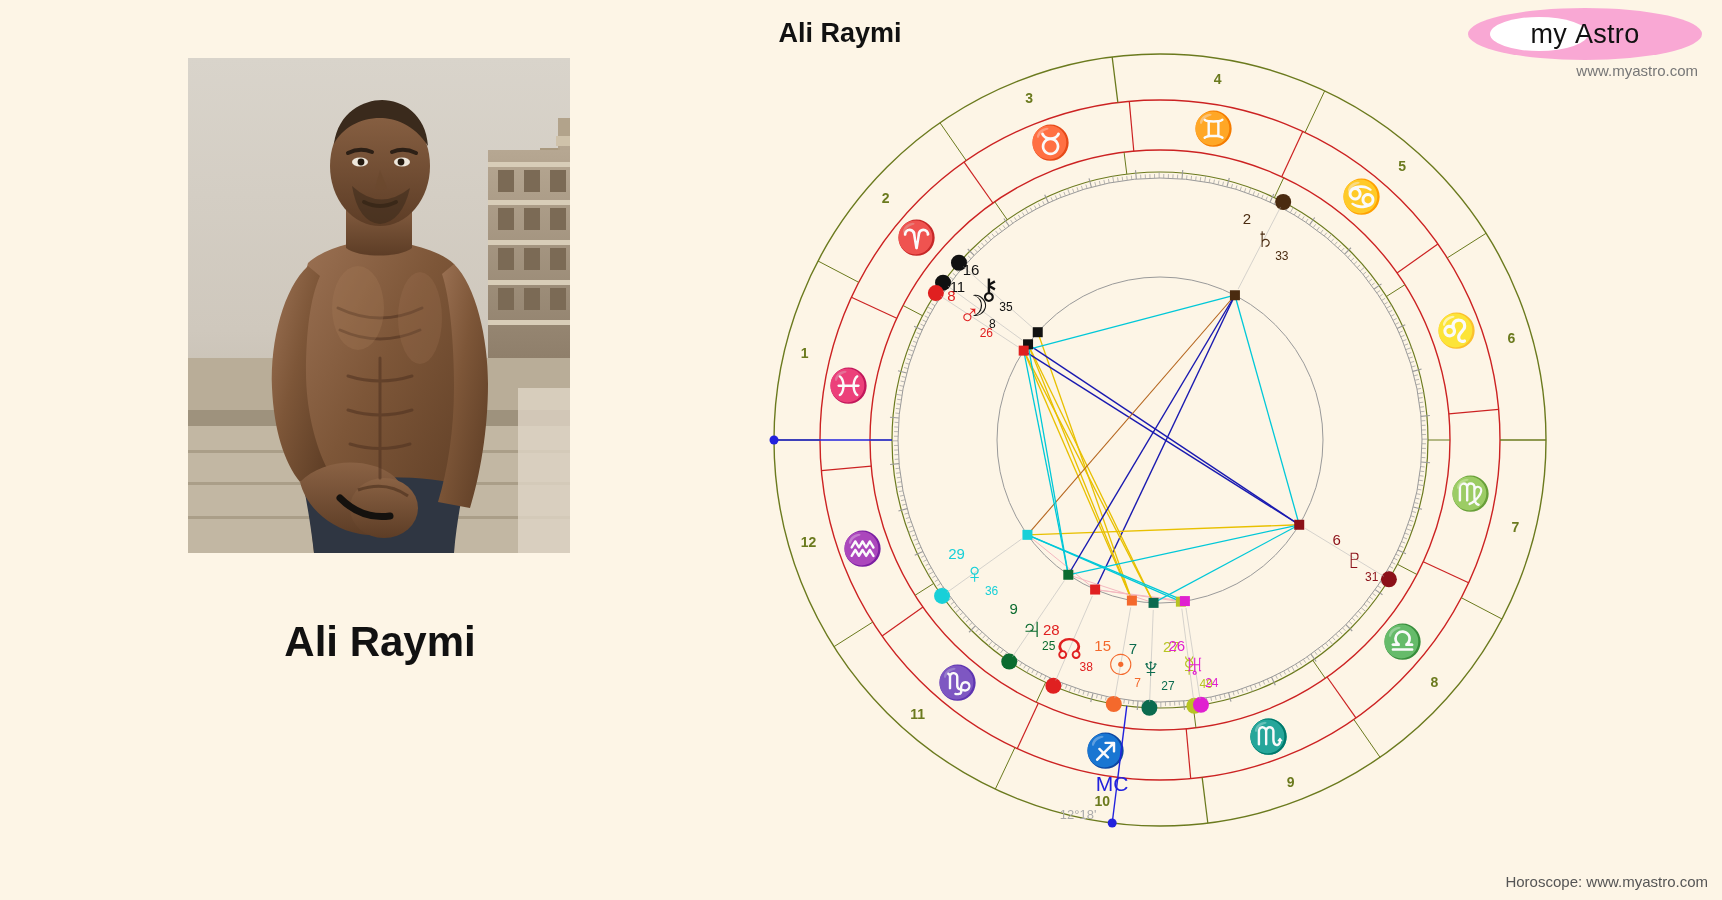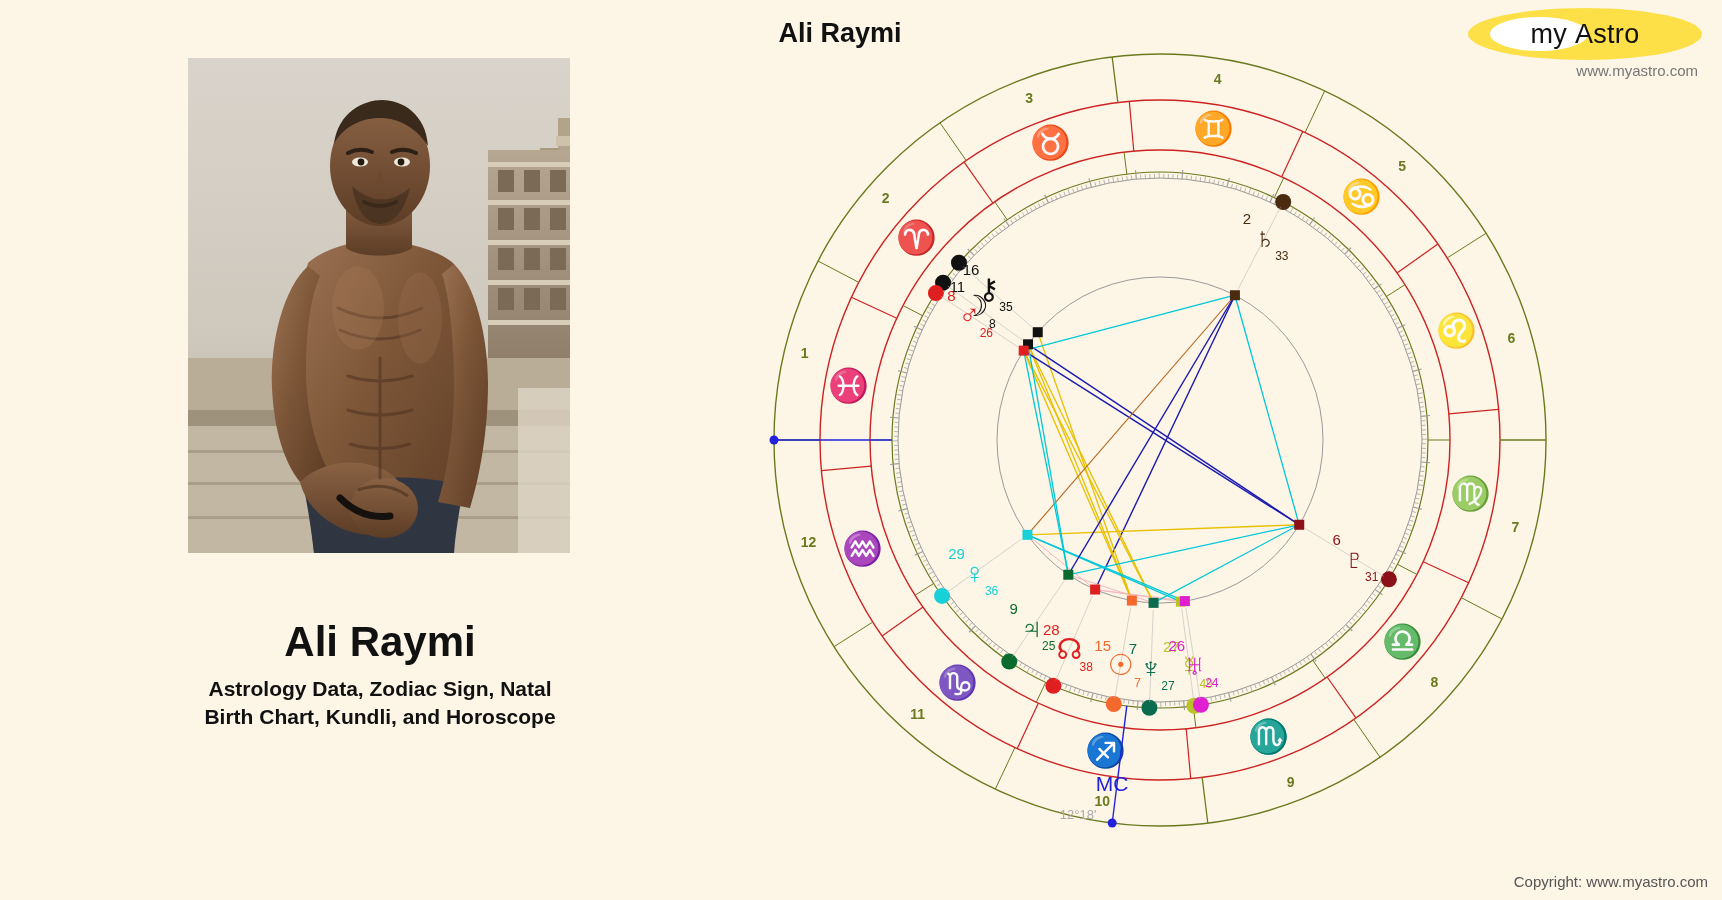--- a/index.html
+++ b/index.html
@@ -39,21 +39,21 @@
     position:absolute;left:640px;top:18px;width:400px;
     text-align:center;
     font-size:27px;font-weight:bold;color:#111;
   }
 
   
   .logo-wrap{position:absolute;right:16px;top:6px;width:260px;height:74px;}
   .logo-oval{
     position:absolute;right:4px;top:2px;
     width:234px;height:52px;border-radius:50%;
-    background:#fde047;
+    background:#f9a8d4;
   }
   .logo-inner-oval{
     position:absolute;left:22px;top:9px;width:98px;height:34px;
     border-radius:50%;background:#ffffff;
   }
   .logo-text{
     position:absolute;left:0;top:0;width:234px;height:52px;
     display:flex;align-items:center;justify-content:center;
     font-size:27px;color:#111;letter-spacing:.3px;
   }
@@ -195,39 +195,35 @@
           <path d="M150 250 q42 20 84 0"></path>
           <path d="M152 272 q40 18 80 0"></path>
         </g>
 
         <ellipse cx="170" cy="250" rx="26" ry="42" fill="#a97c5a" opacity="0.28"></ellipse>
         <ellipse cx="232" cy="260" rx="22" ry="46" fill="#a97c5a" opacity="0.22"></ellipse>
       </svg>
     </div>
 
     <div class="person-name">Ali Raymi</div>
-    <div class="person-sub">
-      <div>Astrology Data, Zodiac Sign, Natal</div>
-      <div>Birth Chart, Kundli, and Horoscope</div>
-    </div>
   </div>
 
   <div class="chart-title">Ali Raymi</div>
 
   <div class="logo-wrap">
     <div class="logo-oval">
       <div class="logo-inner-oval"></div>
       <div class="logo-text">
         <span>my</span>&nbsp;<span>Astro</span>
       </div>
     </div>
     <div class="logo-url">www.myastro.com</div>
   </div>
 
-  <div class="copyright">Copyright: www.myastro.com</div>
+  <div class="copyright">Horoscope: www.myastro.com</div>
 
   <div class="chart-wrap">
   <svg class="wheel" width="800" height="800" viewBox="0 0 800 800" xmlns="http://www.w3.org/2000/svg">
 
     <circle cx="400" cy="400" r="386" fill="none" stroke="#6b7a1e" stroke-width="1.4"></circle>
     <circle cx="400" cy="400" r="340" fill="none" stroke="#cc2222" stroke-width="1.4"></circle>
     <circle cx="400" cy="400" r="290" fill="none" stroke="#cc2222" stroke-width="1.4"></circle>
     <circle cx="400" cy="400" r="268" fill="none" stroke="#6b7a1e" stroke-width="1.2"></circle>
     <circle cx="400" cy="400" r="262" fill="none" stroke="#9a9a9a" stroke-width="1"></circle>
     <circle cx="400" cy="400" r="163" fill="none" stroke="#9a9a9a" stroke-width="1"></circle>

